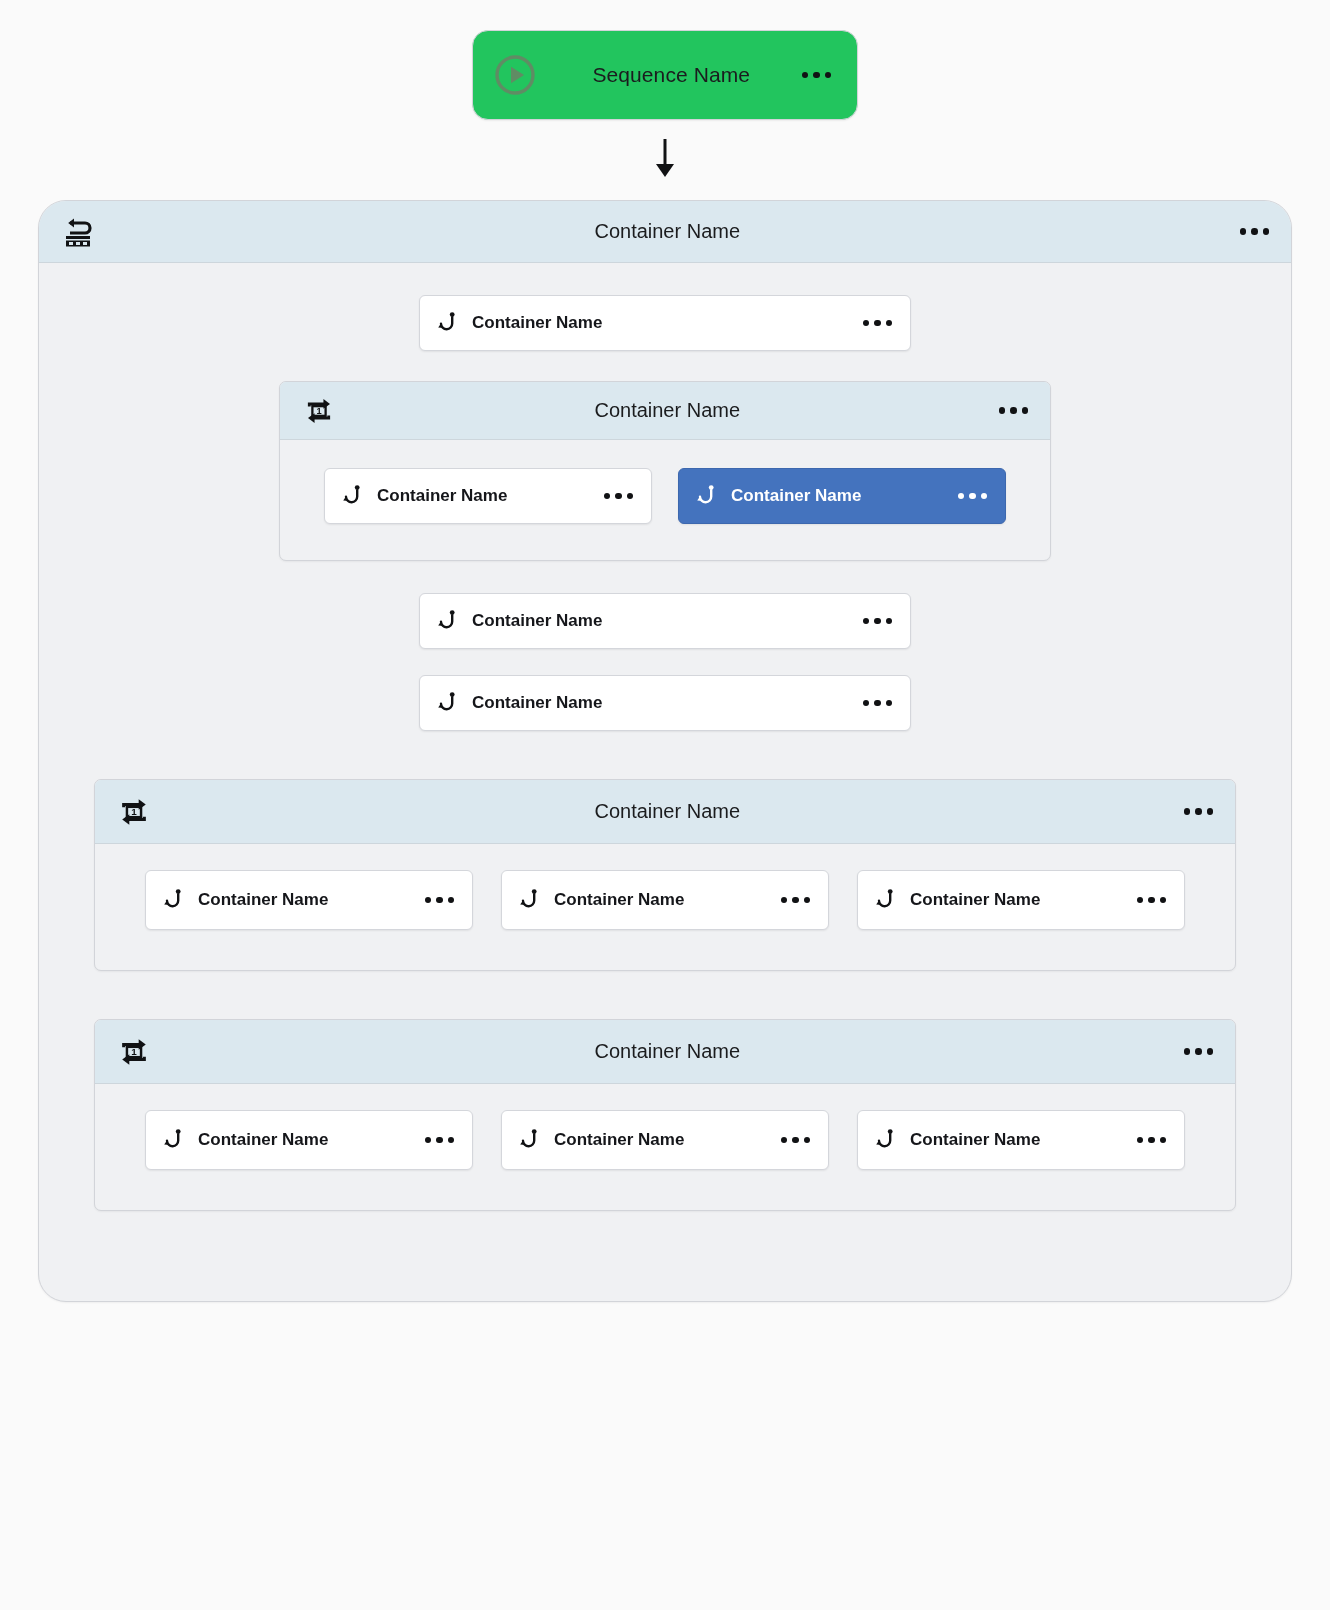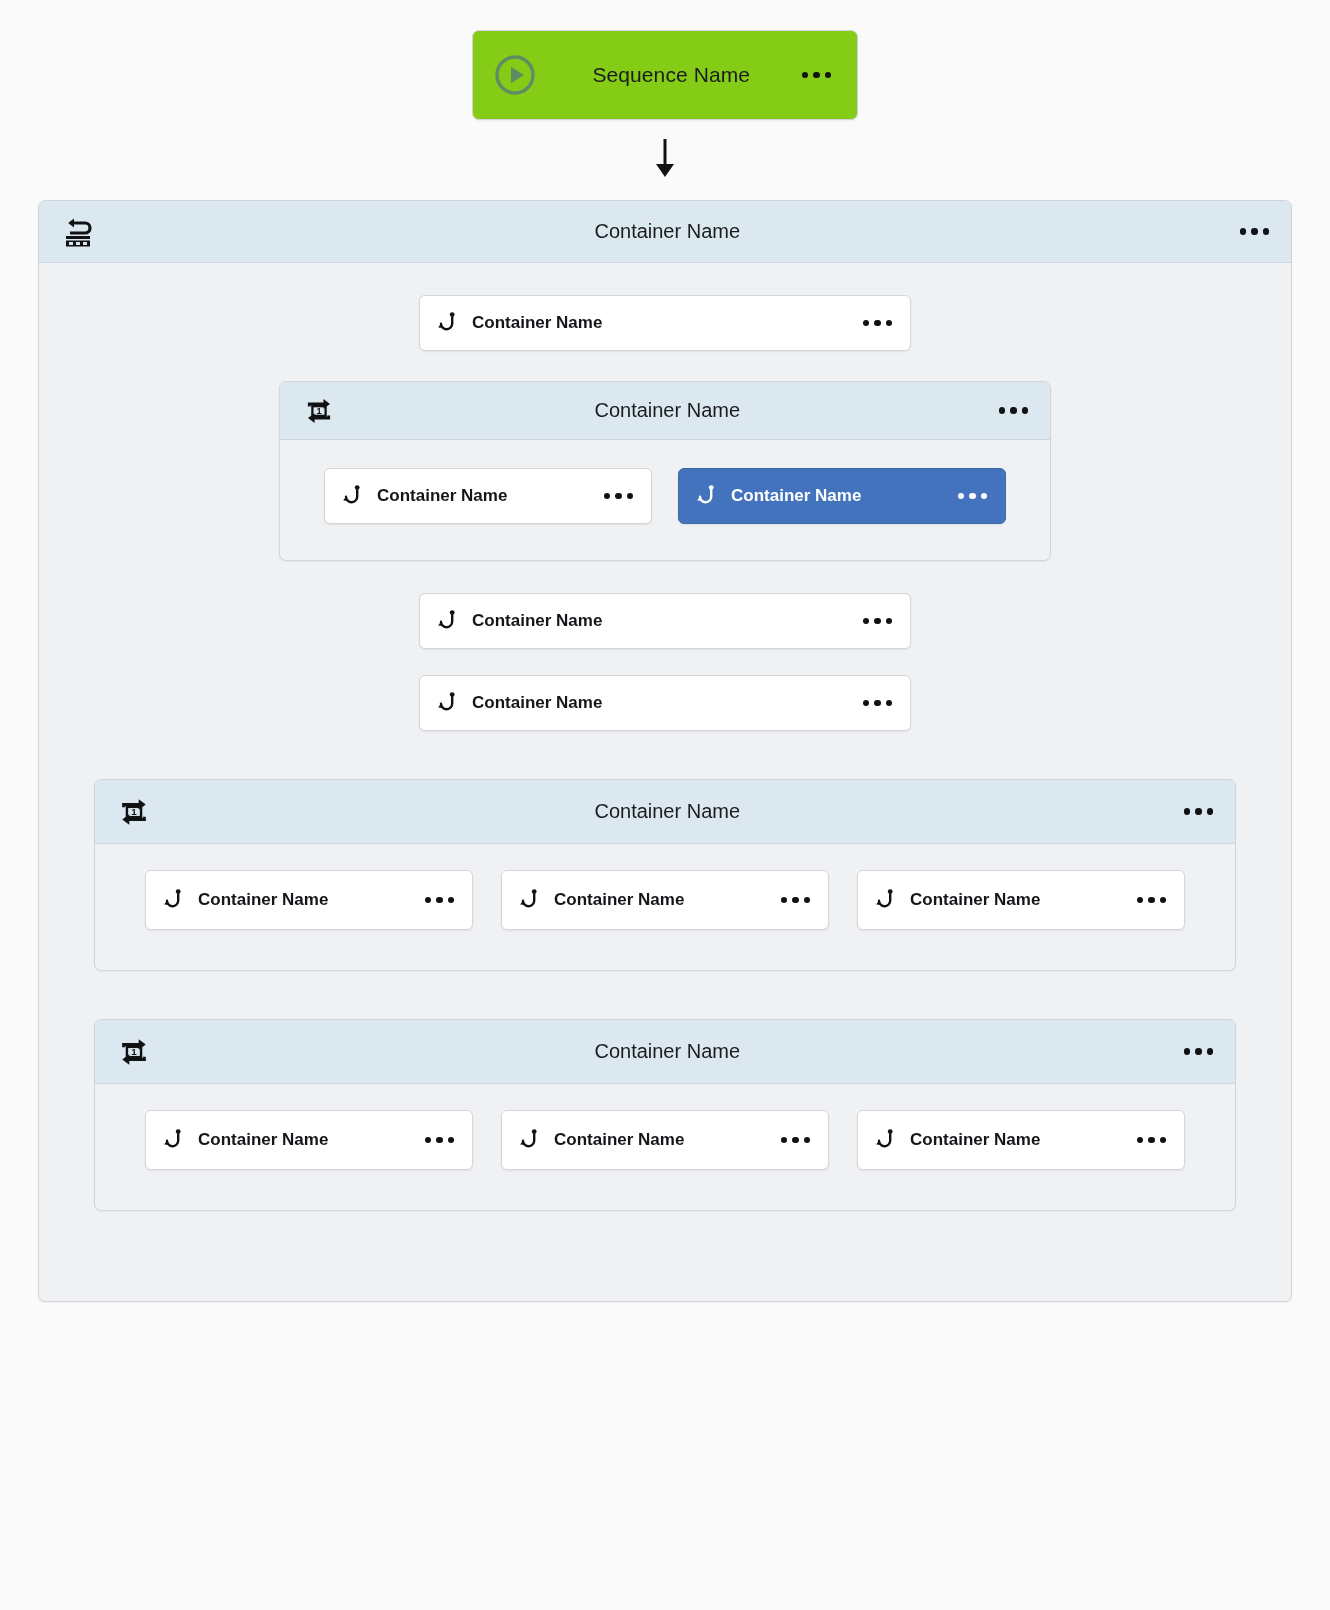--- a/index.html
+++ b/index.html
@@ -16,23 +16,23 @@
 
   
   .seq-wrap {
     display: flex;
     justify-content: center;
     padding-top: 30px;
   }
   .seq-node {
     width: 386px;
     height: 90px;
-    background: #84cc16;
+    background: #22c55e;
     border: 1px solid #d2d4d9;
-    border-radius: 7px;
+    border-radius: 16px;
     box-shadow: 0 1px 2px rgba(0,0,0,0.06);
     display: flex;
     align-items: center;
     padding: 0 26px 0 20px;
   }
   .seq-icon { width: 44px; height: 44px; flex: 0 0 44px; }
   .seq-title {
     flex: 1 1 auto;
     text-align: center;
     font-size: 21px;
@@ -88,20 +88,21 @@
     flex: 1 1 auto;
     text-align: center;
     font-size: 20px;
     color: #1b1c1e;
   }
 
   
   .outer-container {
     margin: 0 38px;
     width: 1254px;
+    border-radius: 28px;
   }
   .outer-body {
     padding: 32px 0 90px 0;
   }
 
   
   .card {
     background: #ffffff;
     border: 1px solid #d4d6db;
     border-radius: 6px;

